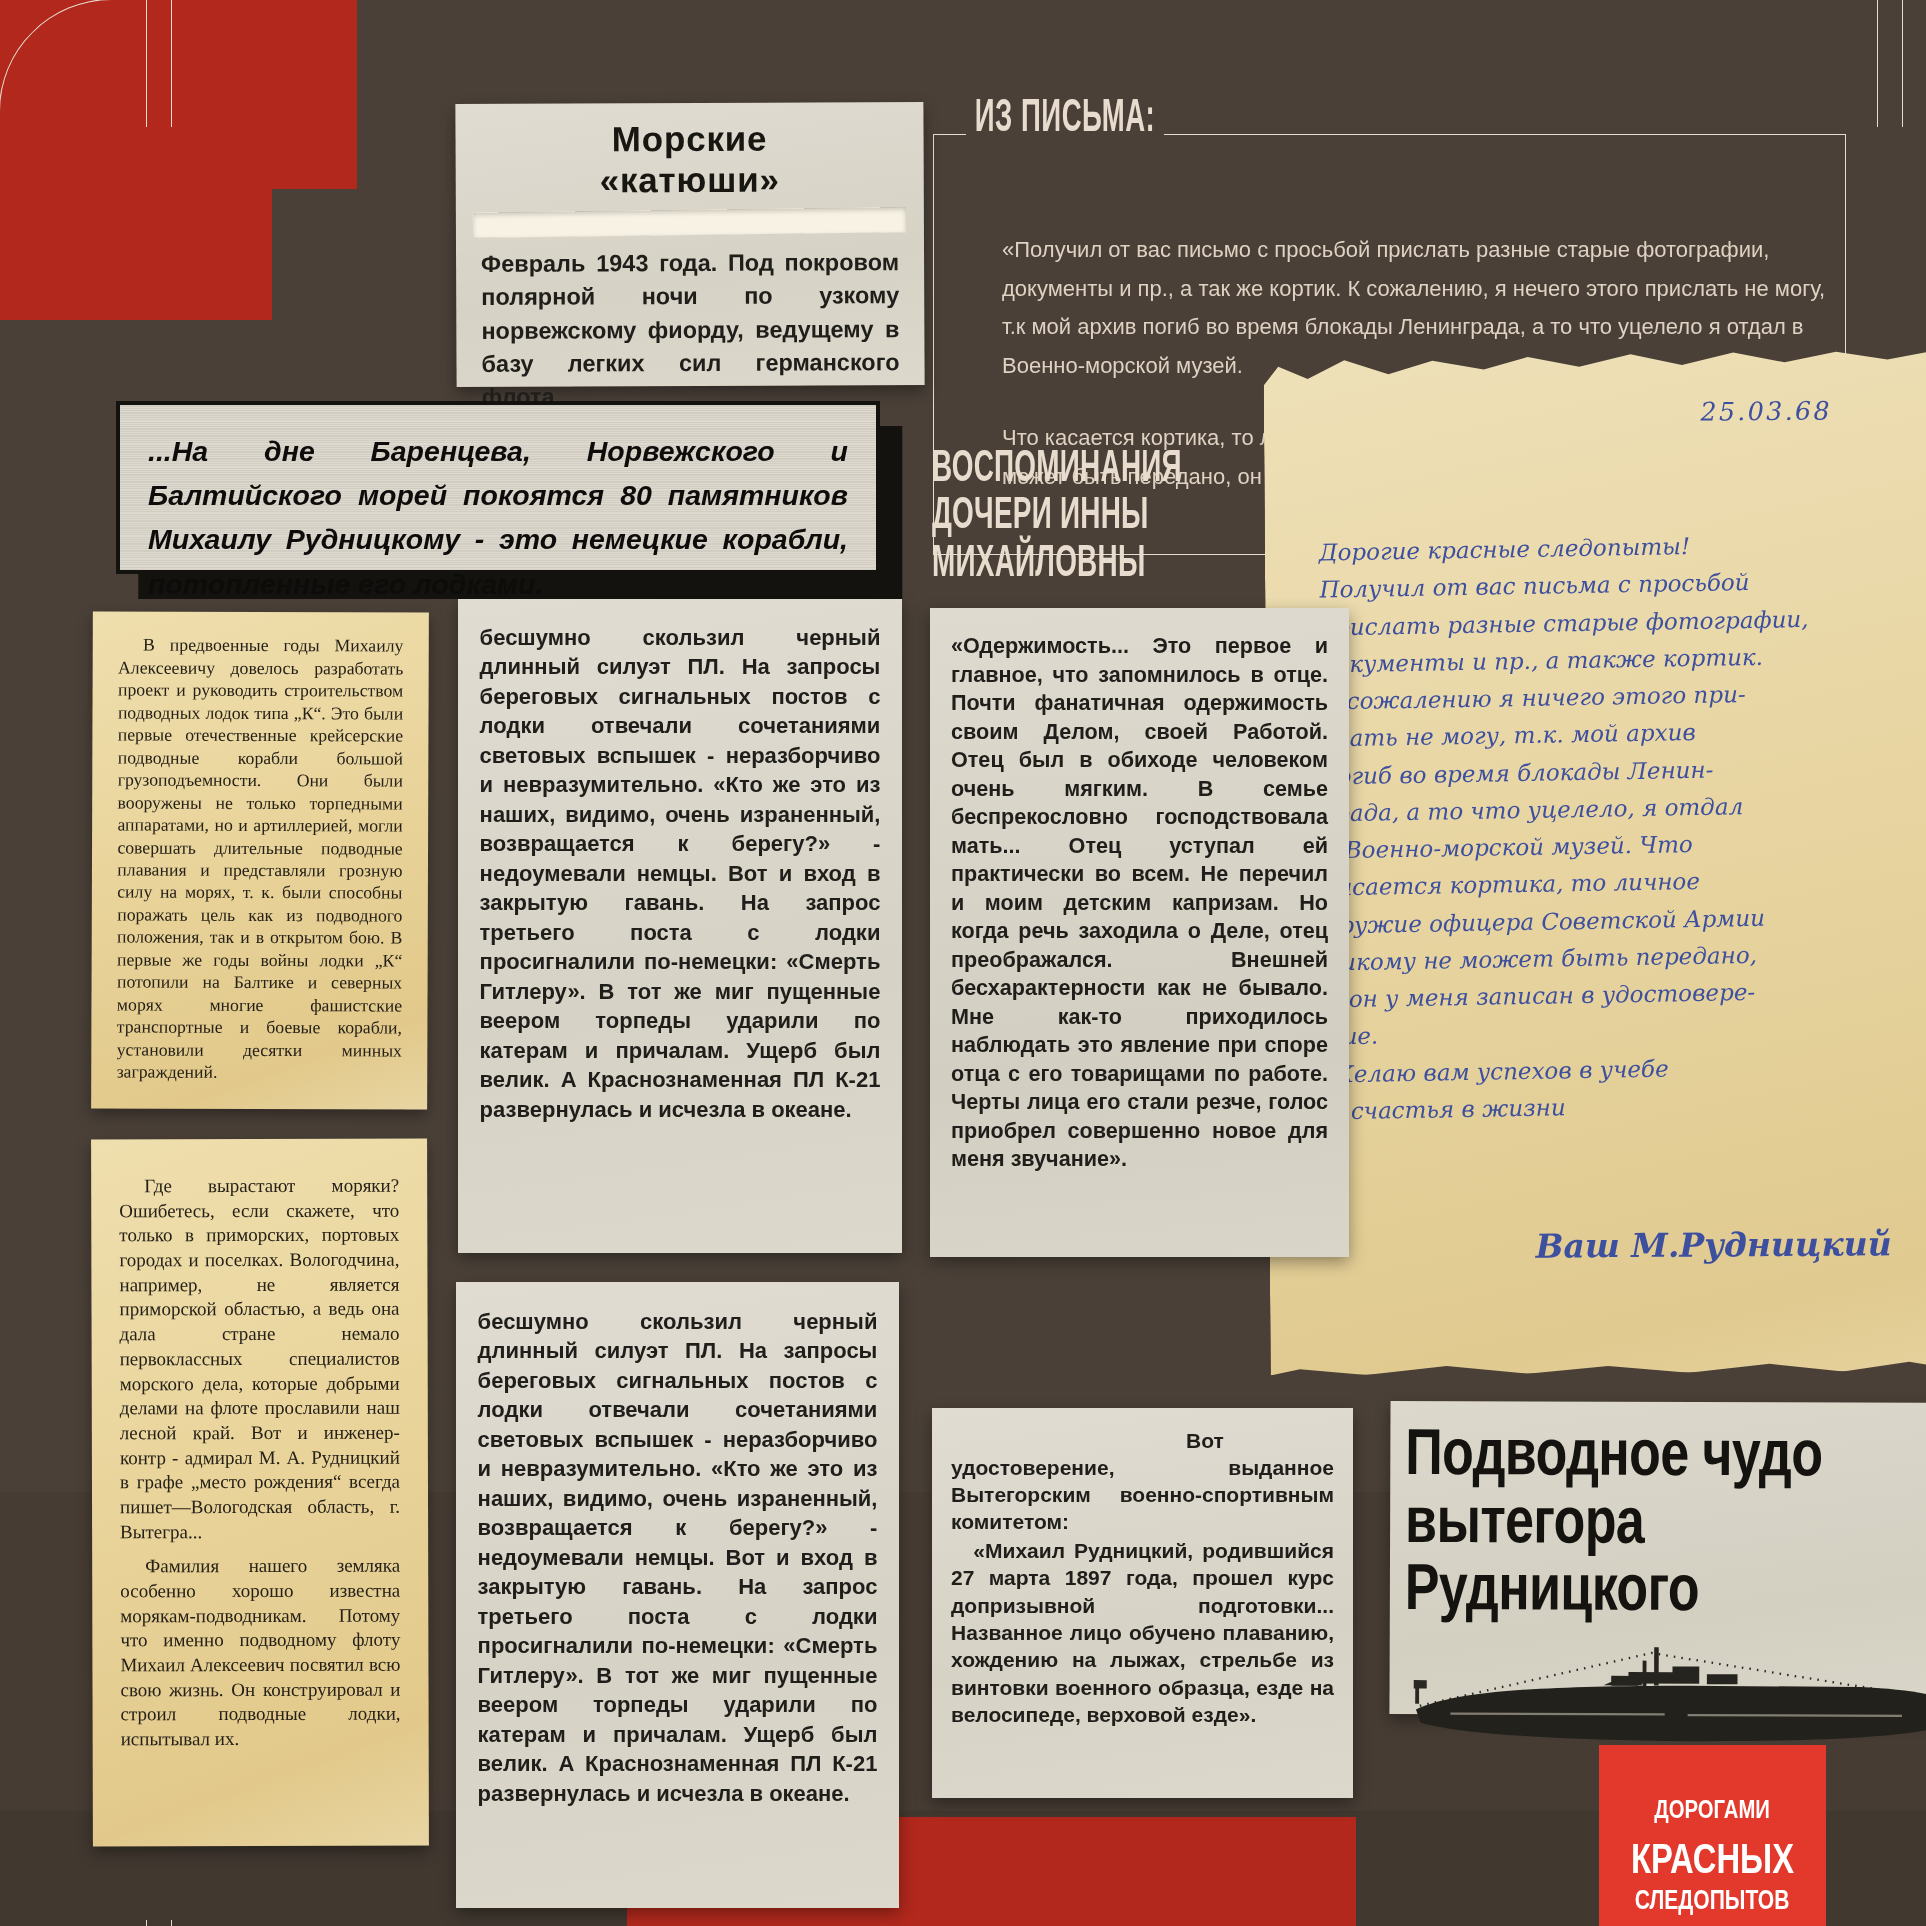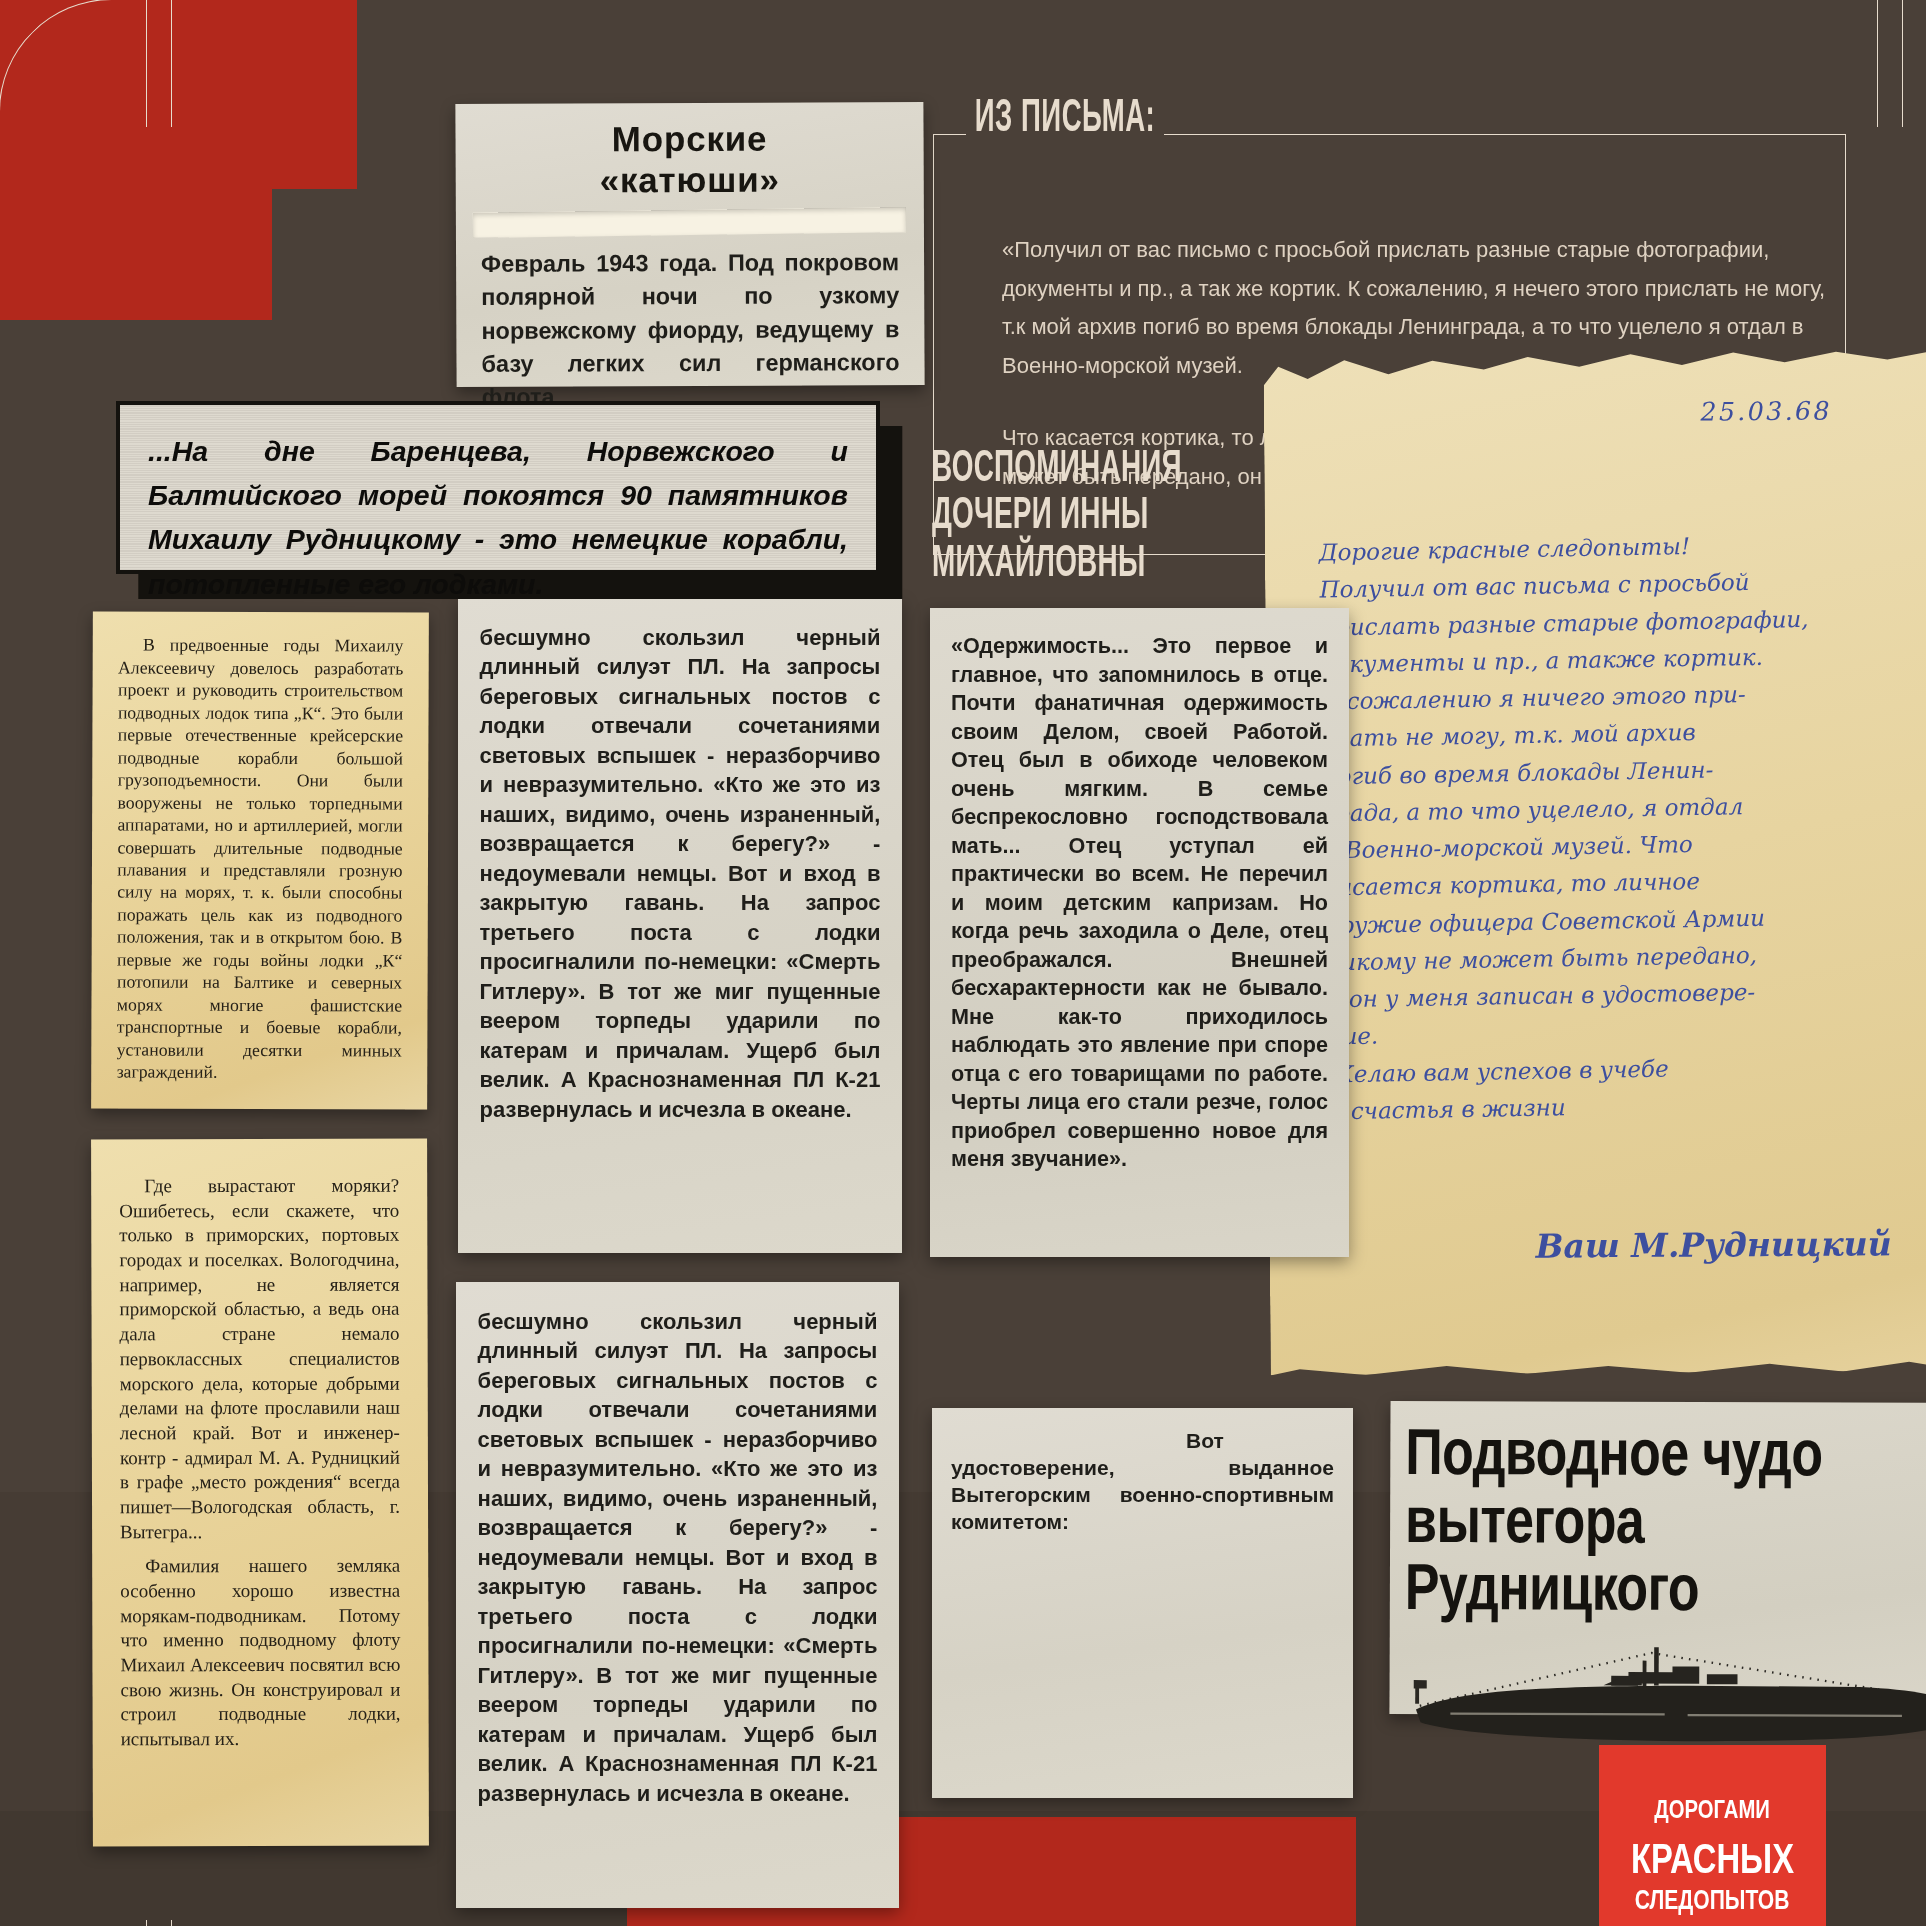--- a/index.html
+++ b/index.html
@@ -128,21 +128,21 @@
   <div class="clip newsprint" style="left:456px;top:103px;width:468px;height:283px;transform:rotate(-.25deg);padding:0;z-index:3;">
     <div style="padding:16px 25px 0 25px;">
       <div class="mk-title pre">Морские
 «катюши»</div>
       <div class="torn"></div>
       <div class="sansbody" style="font-size:23.5px;line-height:1.42;font-weight:600;">Февраль 1943 года. Под покровом полярной ночи по узкому норвежскому фиорду, ведущему в базу легких сил германского флота,</div>
     </div>
   </div>
 
   <div class="headline-box" style="left:116px;top:401px;width:756px;height:165px;z-index:3;">
-    <div class="headline-text">...На дне Баренцева, Норвежского и Балтийского морей покоятся 90 памятников Михаилу Рудницкому - это немецкие корабли, потопленные его лодками.</div>
+    <div class="headline-text">...На дне Баренцева, Норвежского и Балтийского морей покоятся 80 памятников Михаилу Рудницкому - это немецкие корабли, потопленные его лодками.</div>
   </div>
 
   <div class="clip yellowed serifbody indent" style="left:92px;top:612px;width:336px;height:497px;transform:rotate(.2deg);font-size:17.7px;line-height:1.27;padding:22.3px 25.4px;box-sizing:border-box;z-index:2;">
     <p>В предвоенные годы Михаилу Алексеевичу довелось разработать проект и руководить строительством подводных лодок типа „К“. Это были первые отечественные крейсерские подводные корабли большой грузоподъемности. Они были вооружены не только торпедными аппаратами, но и артиллерией, могли совершать длительные подводные плавания и представляли грозную силу на морях, т. к. были способны поражать цель как из подводного положения, так и в открытом бою. В первые же годы войны лодки „К“ потопили на Балтике и северных морях многие фашистские транспортные и боевые корабли, установили десятки минных заграждений.</p>
   </div>
 
   <div class="clip yellowed serifbody indent" style="left:92px;top:1139px;width:336px;height:707px;transform:rotate(-.15deg);font-size:19px;line-height:1.3;padding:35px 28px;box-sizing:border-box;z-index:2;">
     <p>Где вырастают моряки? Ошибетесь, если скажете, что только в приморских, портовых городах и поселках. Вологодчина, например, не является приморской областью, а ведь она дала стране немало первоклассных специалистов морского дела, которые добрыми делами на флоте прославили наш лесной край. Вот и инженер-контр - адмирал М. А. Рудницкий в графе „место рождения“ всегда пишет—Вологодская область, г. Вытегра...</p>
     <p style="margin-top:10px;">Фамилия нашего земляка особенно хорошо известна морякам-подводникам. Потому что именно подводному флоту Михаил Алексеевич посвятил всю свою жизнь. Он конструировал и строил подводные лодки, испытывал их.</p>
   </div>
@@ -154,20 +154,21 @@
   <div class="clip newsprint sansbody" style="left:456px;top:1282px;width:443px;height:626px;font-size:22px;line-height:1.34;padding:25px 21.6px;box-sizing:border-box;overflow:hidden;z-index:3;">
     <span>бесшумно скользил черный длинный силуэт ПЛ. На запросы береговых сигнальных постов с лодки отвечали сочетаниями световых вспышек - неразборчиво и невразумительно. «Кто же это из наших, видимо, очень израненный, возвращается к берегу?» - недоумевали немцы. Вот и вход в закрытую гавань. На запрос третьего поста с лодки просигналили по-немецки: «Смерть Гитлеру». В тот же миг пущенные веером торпеды ударили по катерам и причалам. Ущерб был велик. А Краснознаменная ПЛ К-21 развернулась и исчезла в океане.</span>
   </div>
 
   <div class="clip sansbody" style="left:930px;top:608px;width:419px;height:649px;background:linear-gradient(175deg,#dedacf,#d2cec1 70%,#d9d5c8);font-size:21.6px;line-height:1.32;padding:24px 21px;box-sizing:border-box;overflow:hidden;z-index:3;">
     <span>«Одержимость...   Это первое и главное, что запомнилось в отце. Почти фанатичная одержимость своим Делом, своей Работой. Отец был в обиходе человеком очень мягким. В семье беспрекословно господствовала мать... Отец уступал ей практически во всем. Не перечил и моим детским капризам. Но когда речь заходила о Деле, отец преображался. Внешней бесхарактерности как не бывало. Мне как-то приходилось наблюдать это явление при споре отца с его товарищами по работе. Черты лица его стали резче, голос приобрел совершенно новое для меня звучание».</span>
   </div>
 
   <div class="clip newsprint sansbody" style="left:932px;top:1408px;width:421px;height:390px;font-size:21px;line-height:1.3;padding:18.5px 19px;box-sizing:border-box;overflow:hidden;z-index:2;">
     <p style="margin:0;text-indent:235px;">Вот удостоверение, выданное Вытегорским военно-спортивным комитетом:</p>
+    <p style="margin:1.5px 0 0 0;text-indent:22.3px;">«Михаил Рудницкий, родившийся 27 марта 1897 года, прошел курс допризывной подготовки... Названное лицо обучено плаванию, хождению на лыжах, стрельбе из винтовки военного образца, езде на велосипеде, верховой езде».</p>
   </div>
 
   <div class="clip" style="left:1390px;top:1402px;width:606px;height:313px;background:linear-gradient(173deg,#dcd8cc,#d3cfc1 65%,#dad6c9);transform:rotate(.2deg);padding:17px 15.4px;box-sizing:border-box;z-index:2;">
     <div>
       <span class="condensed pch-title pre" style="transform:scaleX(.8);">Подводное чудо
 вытегора Рудницкого</span>
     </div>
     <svg width="574" height="131" viewBox="0 0 1500 340" style="display:block;margin-top:2.3px;">
       <polyline points="40,215 645,75 1440,200" fill="none" stroke="#2a2823" stroke-width="6" stroke-dasharray="4 16"></polyline>
       <rect x="28" y="150" width="10" height="60" fill="#2a2823"></rect>

